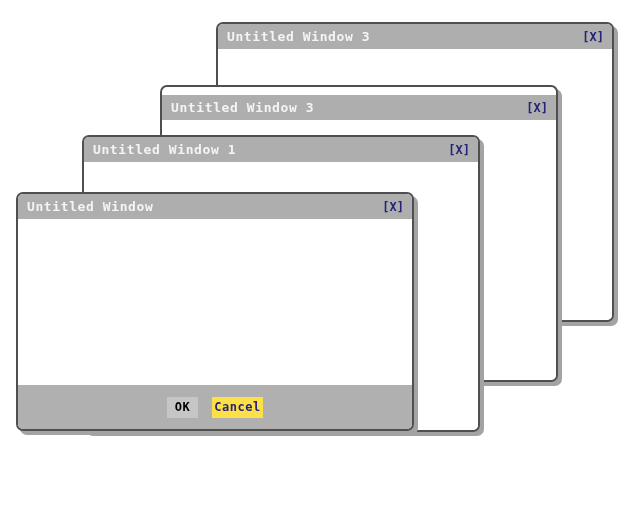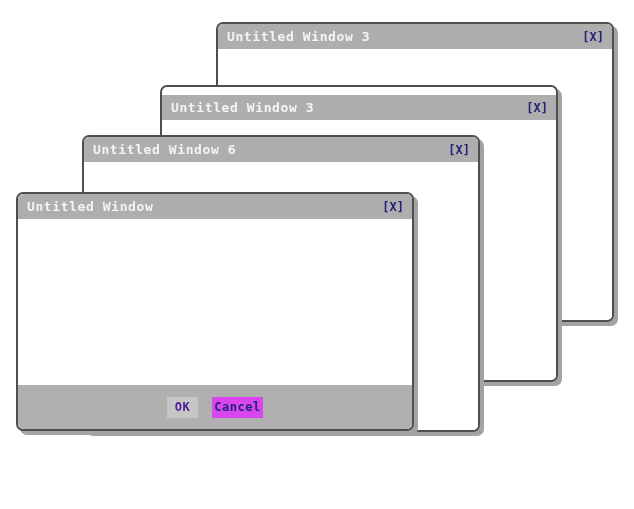--- a/index.html
+++ b/index.html
@@ -119,29 +119,29 @@
     </div>
     <div class="window" style="left: 160px; top: 85px; width: 398px; height: 297px; z-index: 2; border-color: rgb(79, 79, 79); box-shadow: rgb(163, 163, 163) 4px 4px 0px 0px;">
       <div class="titlebar" style="background: rgb(174, 174, 174); margin-top: 8px;">
         <span class="title-text" style="color: rgb(244, 244, 244);">Untitled Window 3</span>
         <span class="close-button" style="color: rgb(35, 35, 122);">[X]</span>
       </div>
       <div class="window-body" style="background: rgb(255, 255, 255);"></div>
     </div>
     <div class="window" style="left: 82px; top: 135px; width: 398px; height: 297px; z-index: 3; border-color: rgb(79, 79, 79); box-shadow: rgb(163, 163, 163) 4px 4px 0px 0px;">
       <div class="titlebar" style="background: rgb(174, 174, 174);">
-        <span class="title-text" style="color: rgb(244, 244, 244);">Untitled Window 6</span>
+        <span class="title-text" style="color: rgb(244, 244, 244);">Untitled Window 1</span>
         <span class="close-button" style="color: rgb(35, 35, 122);">[X]</span>
       </div>
       <div class="window-body" style="background: rgb(255, 255, 255);"></div>
     </div>
     <div class="window" style="left: 16px; top: 192px; width: 398px; height: 239px; z-index: 4; border-color: rgb(79, 79, 79); box-shadow: rgb(163, 163, 163) 4px 4px 0px 0px;">
       <div class="titlebar" style="background: rgb(174, 174, 174);">
         <span class="title-text" style="color: rgb(244, 244, 244);">Untitled Window</span>
         <span class="close-button" style="color: rgb(35, 35, 122);">[X]</span>
       </div>
       <div class="window-body" style="background: rgb(255, 255, 255);"></div>
       <div class="window-footer" style="background: rgb(176, 176, 176);">
-        <button class="dialog-button" style="background: rgb(198, 198, 198); color: #4c1d95;">OK</button>
-        <button class="dialog-button wide" style="background: #d946ef; color: rgb(35, 35, 122);">Cancel</button>
+        <button class="dialog-button" style="background: rgb(198, 198, 198); color: #000000;">OK</button>
+        <button class="dialog-button wide" style="background: #fde047; color: rgb(35, 35, 122);">Cancel</button>
       </div>
     </div>
   </div>
 
 </body></html>

